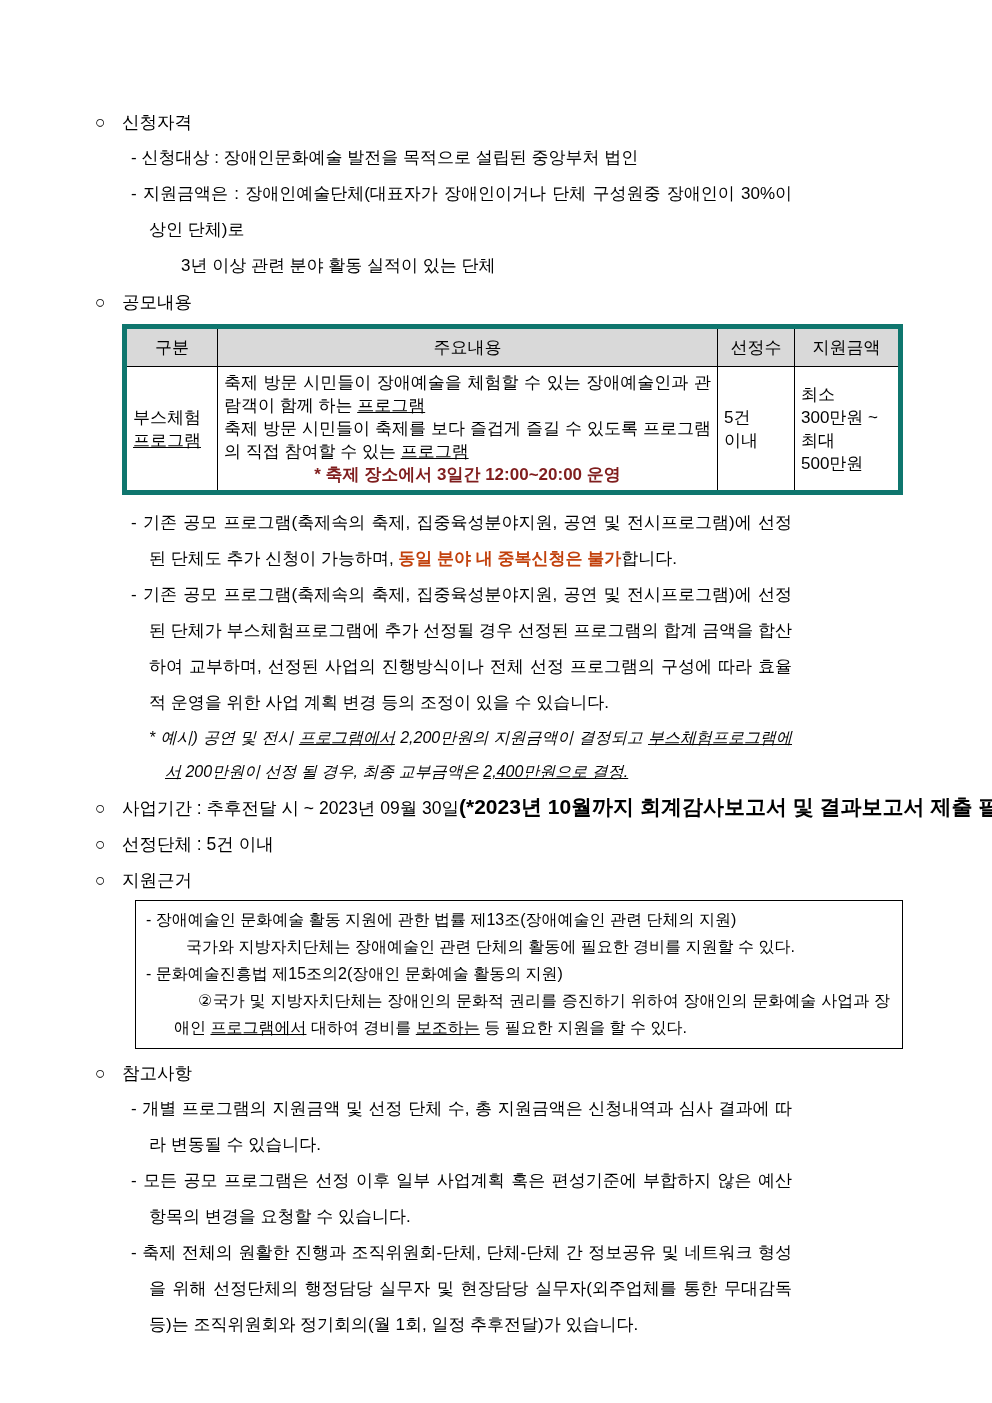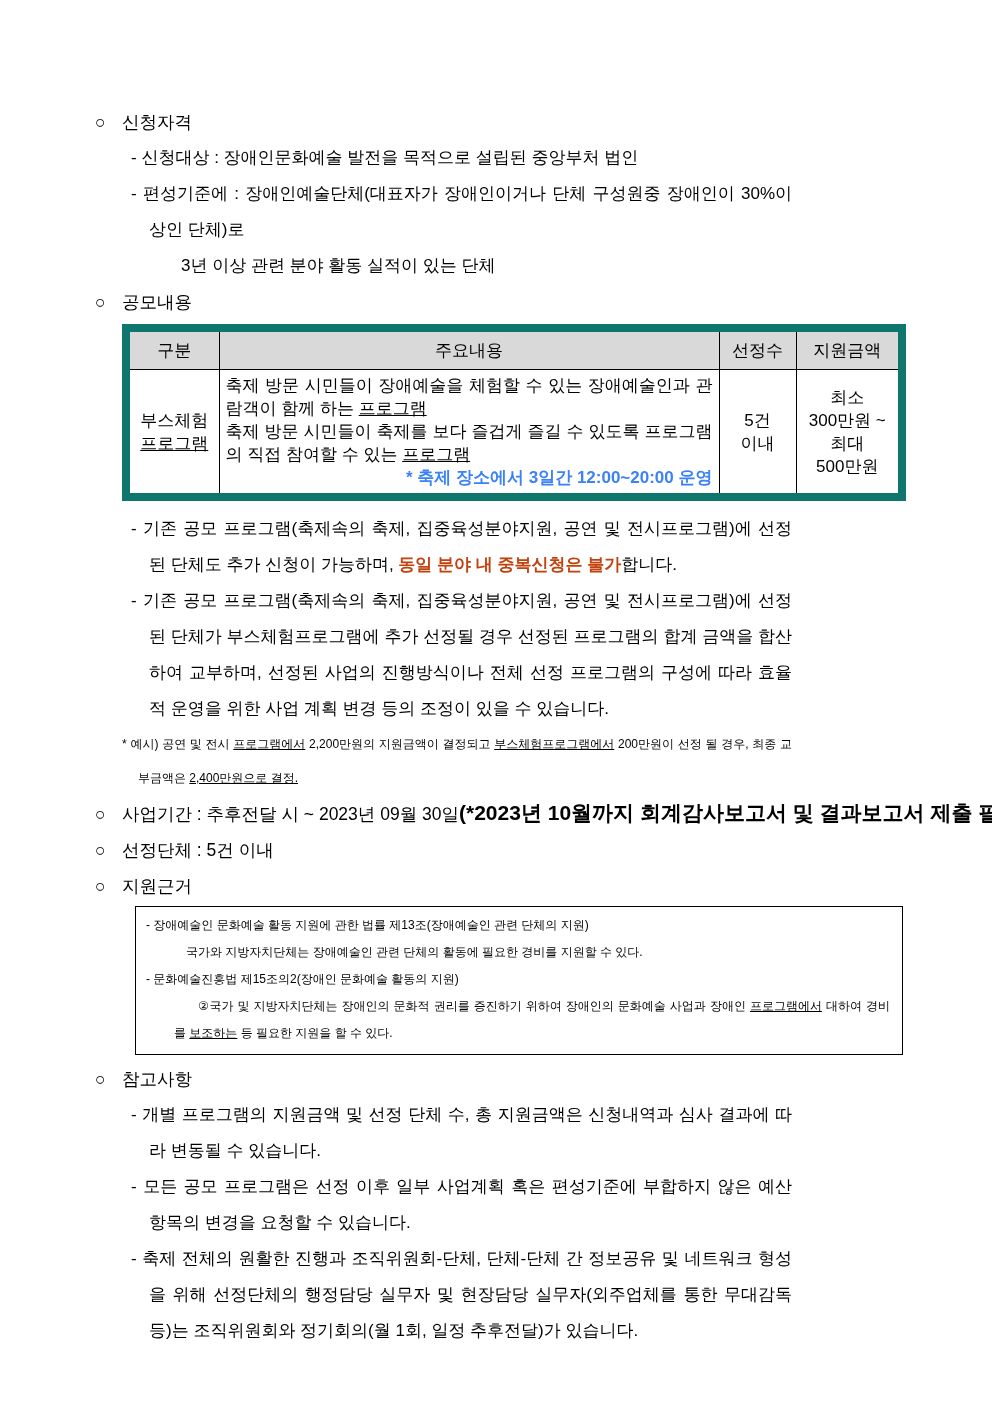--- a/index.html
+++ b/index.html
@@ -8,48 +8,48 @@
   .page{box-sizing:border-box;width:872px;padding:104px 80px 40px 95px;
         font-size:17px;line-height:36px;}
   .sec-head{font-size:17.5px;white-space:nowrap;}
   .marker{display:inline-block;width:27px;}
   .dash-item{margin-left:36px;padding-left:18px;text-indent:-18px;text-align:justify;}
   .deep-cont{margin-left:86px;text-align:justify;}
   .blue-bold{color:#c2410c;font-weight:bold;}
   .bold{font-weight:normal;}
   .ul{text-decoration:underline;}
   .small-bold{font-size:21px;font-weight:bold;}
-  .subnote{margin-left:27px;padding-left:16px;text-indent:-16px;
-           font-size:12px;line-height:34px;text-align:justify;}
+  .subnote{margin-left:54px;padding-left:16px;text-indent:-16px;
+           font-size:16px;line-height:34px;text-align:justify;font-style:italic;}
   
   table.tbl{border-collapse:collapse;margin:4px 0 10px 27px;width:776px;
-            border:8px solid #0f766e;table-layout:fixed;}
+            border:5px solid #0f766e;table-layout:fixed;}
   .tbl th,.tbl td{border:1px solid #000;}
   .tbl th{background:#D9D9D9;font-weight:normal;font-size:17px;height:35px;
           line-height:23px;text-align:center;}
   .tbl td{vertical-align:middle;font-size:17px;line-height:23px;padding:4px 6px;}
-  td.c-cat,td.c-count,td.c-amt{text-align:center;}
+  td.c-cat,td.c-count,td.c-amt{text-align:left;}
   td.c-main p{margin:0;text-align:justify;}
-  td.c-main .blue-note{color:#3b82f6;font-weight:bold;text-align:right;}
+  td.c-main .blue-note{color:#7f1d1d;font-weight:bold;text-align:center;}
   
   .law-box{box-sizing:border-box;margin:2px 0 6px 40px;width:768px;
            border:1px solid #000;padding:5px 12px 7px 10px;
-           font-size:12px;line-height:27px;}
+           font-size:16px;line-height:27px;}
   .law-head{padding-left:14px;text-indent:-14px;}
   .law-detail1{margin-left:40px;}
   .law-detail2{margin-left:28px;text-indent:24px;text-align:justify;}
 </style>
 </head>
 <body>
 
 <div class="page">
 
   <div class="sec-head"><span class="marker">○</span><span>신청자격</span></div>
   <div class="dash-item"><span>-</span> <span>신청대상</span><span> : </span><span>장애인문화예술 발전을 목적으로 설립된 중앙부처 법인</span></div>
-  <div class="dash-item"><span>-</span> <span>편성기준에</span><span> : </span><span class="bold">장애인예술단체(대표자가 장애인이거나 단체 구성원중 장애인이 30%이상인 단체)로</span></div>
+  <div class="dash-item"><span>-</span> <span>지원금액은</span><span> : </span><span class="bold">장애인예술단체(대표자가 장애인이거나 단체 구성원중 장애인이 30%이상인 단체)로</span></div>
   <div class="deep-cont"><span>3년 이상 관련 분야 활동 실적이 있는 단체</span></div>
 
   <div class="sec-head"><span class="marker">○</span><span>공모내용</span></div>
 
   <table class="tbl">
     <colgroup>
         <col style="width:93px">
         <col style="width:500px">
         <col style="width:77px">
         <col style="width:106px">

